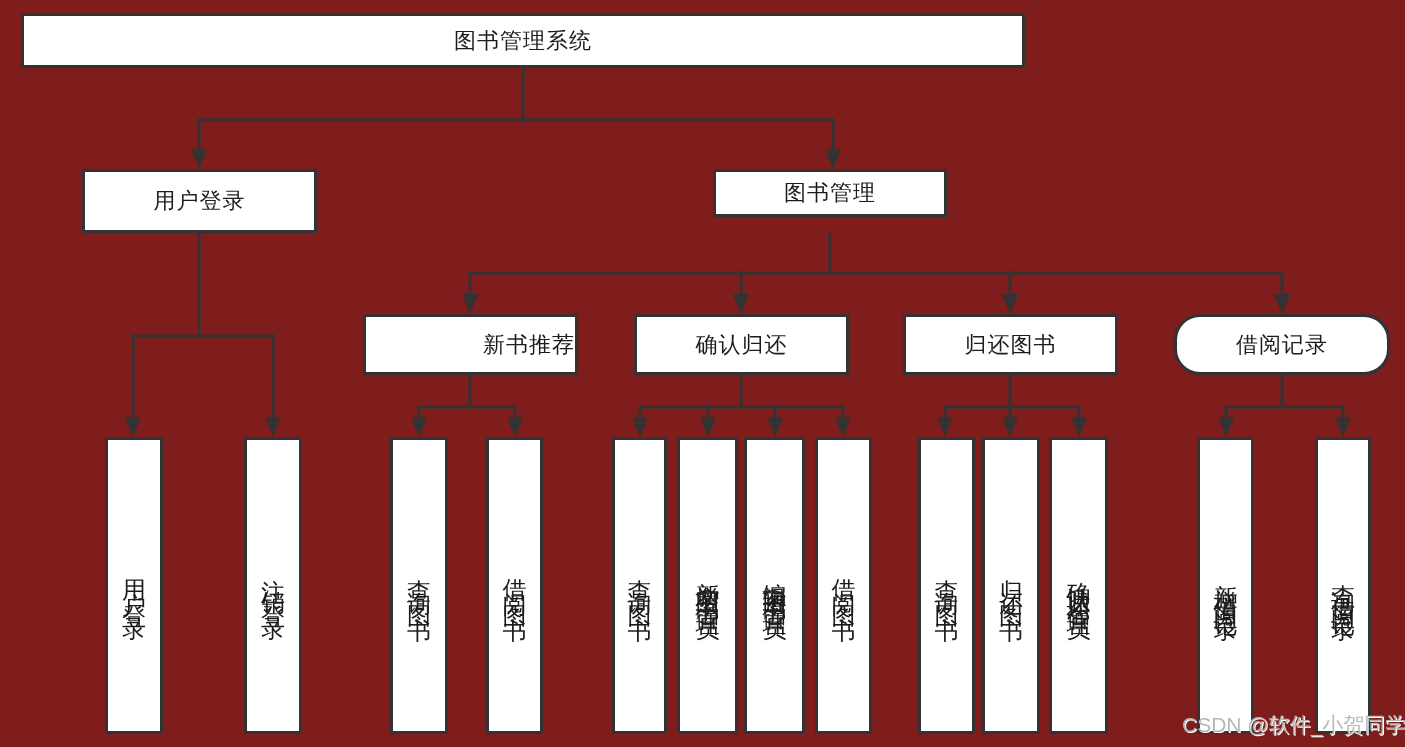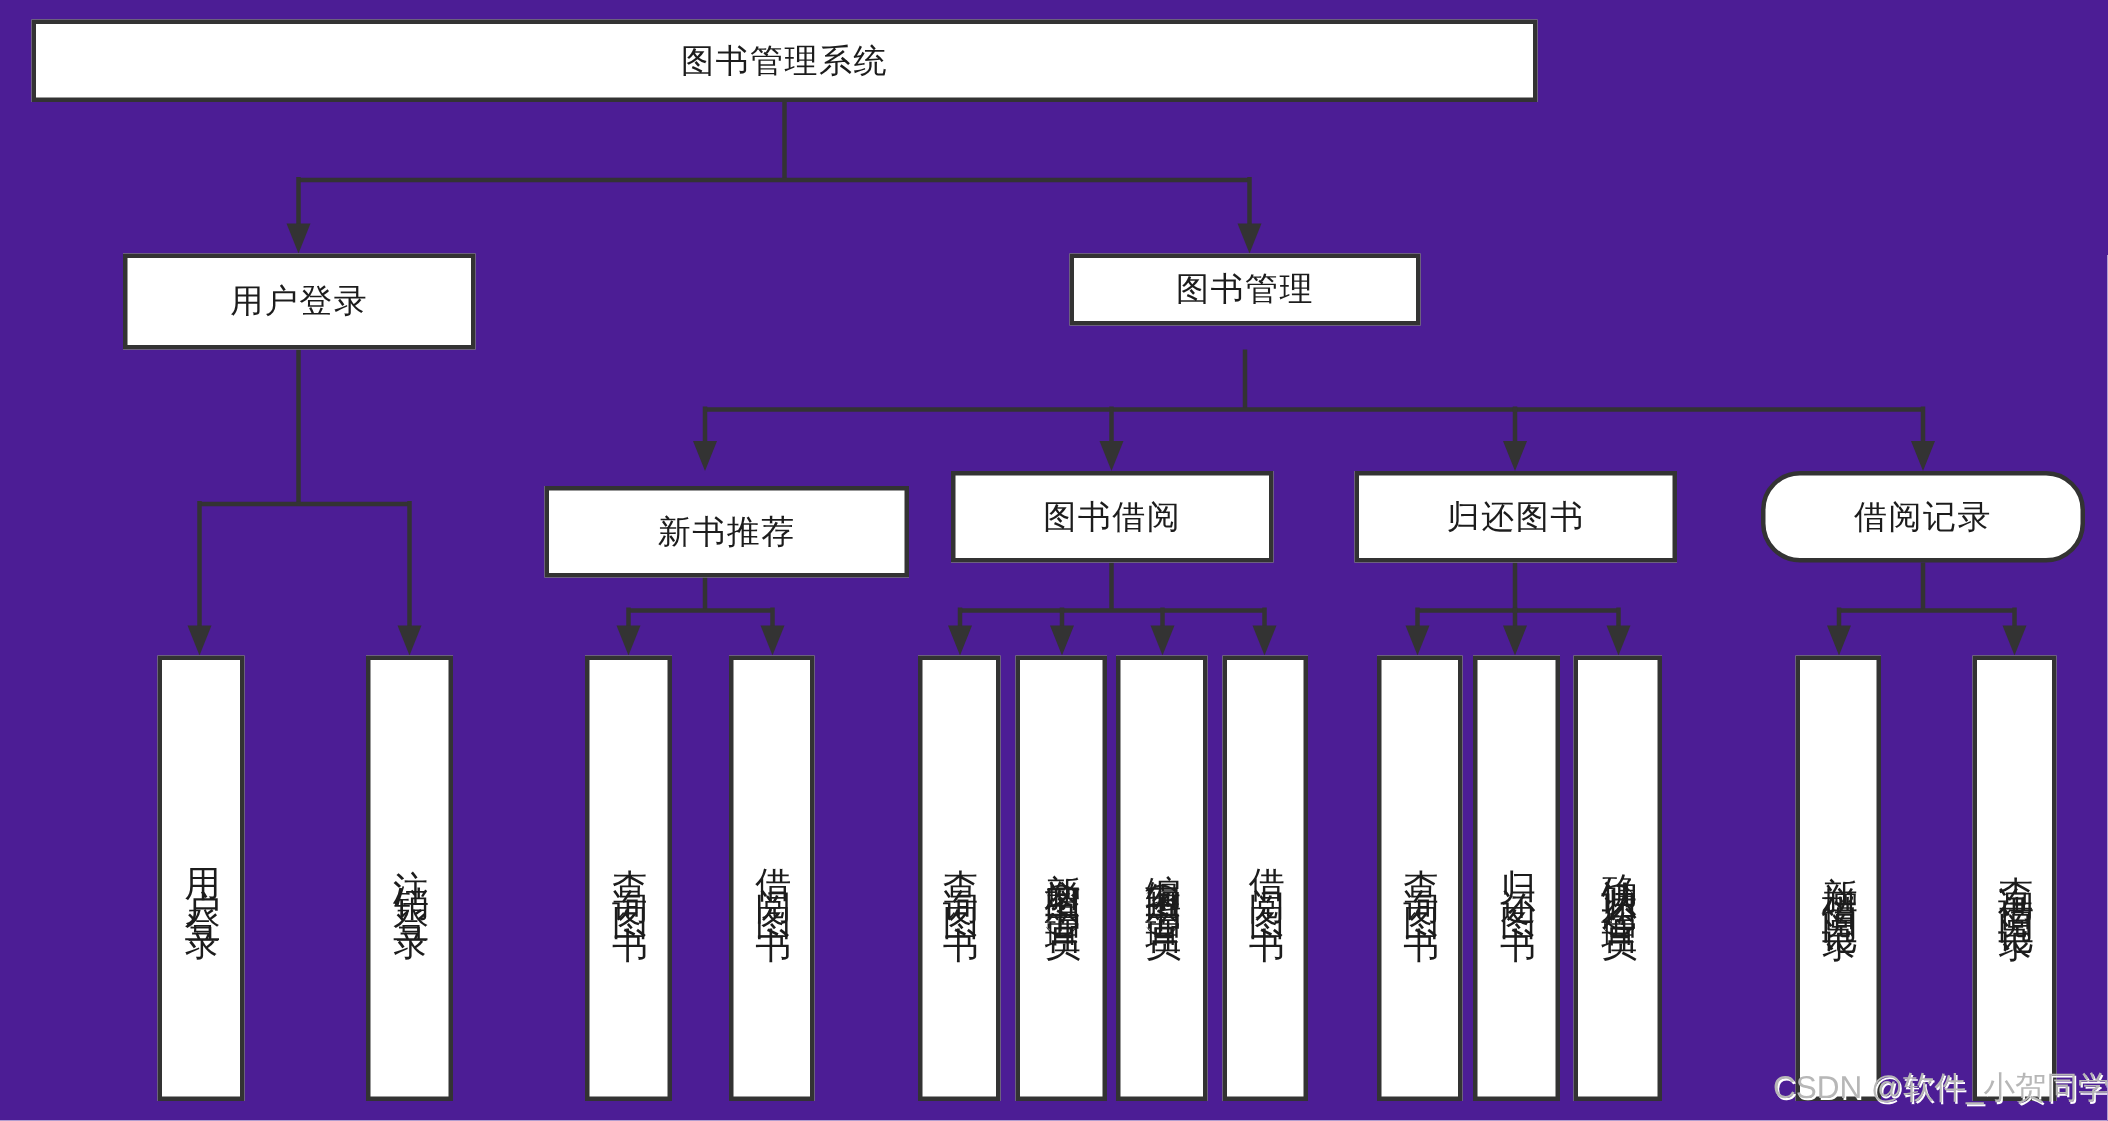--- a/index.html
+++ b/index.html
@@ -1,20 +1,20 @@
 <!DOCTYPE html>
 <html><head>
 <meta charset="utf-8">
 <style>
   html,body{margin:0;padding:0;background:#ffffff;}
   body{font-family:"Liberation Sans","DejaVu Sans",sans-serif;}
   #canvas{
     position:relative;
     width:1405px;height:747px;
-    background:#4c1d95;
+    background:#7f1d1d;
     overflow:hidden;
   }
   #wires{position:absolute;left:0;top:0;z-index:1;}
   .node{
     position:absolute;
     box-sizing:border-box;
     background:#ffffff;
     border:3px solid #333333;
     display:flex;
     align-items:center;
@@ -117,25 +117,25 @@
     <span>图书管理系统</span>
   </div>
 
   <div class="node h-node" style="left:82px;top:169px;width:235px;height:64px;">
     <span>用户登录</span>
   </div>
   <div class="node h-node" style="left:713px;top:169px;width:234px;height:48px;">
     <span>图书管理</span>
   </div>
 
-  <div class="node h-node" style="left:363px;top:324px;width:243px;height:61px;">
+  <div class="node h-node" style="left:363px;top:314px;width:215px;height:61px;justify-content:flex-end;">
     <span>新书推荐</span>
   </div>
   <div class="node h-node" style="left:634px;top:314px;width:215px;height:61px;">
-    <span>图书借阅</span>
+    <span>确认归还</span>
   </div>
   <div class="node h-node" style="left:903px;top:314px;width:215px;height:61px;">
     <span>归还图书</span>
   </div>
   <div class="node h-node" style="left:1174px;top:314px;width:216px;height:61px;border-radius:26px;">
     <span>借阅记录</span>
   </div>
 
   <div class="node v-node v-short" style="left:105px;top:437px;width:58px;height:297px;">
     <span>用户登录</span>

